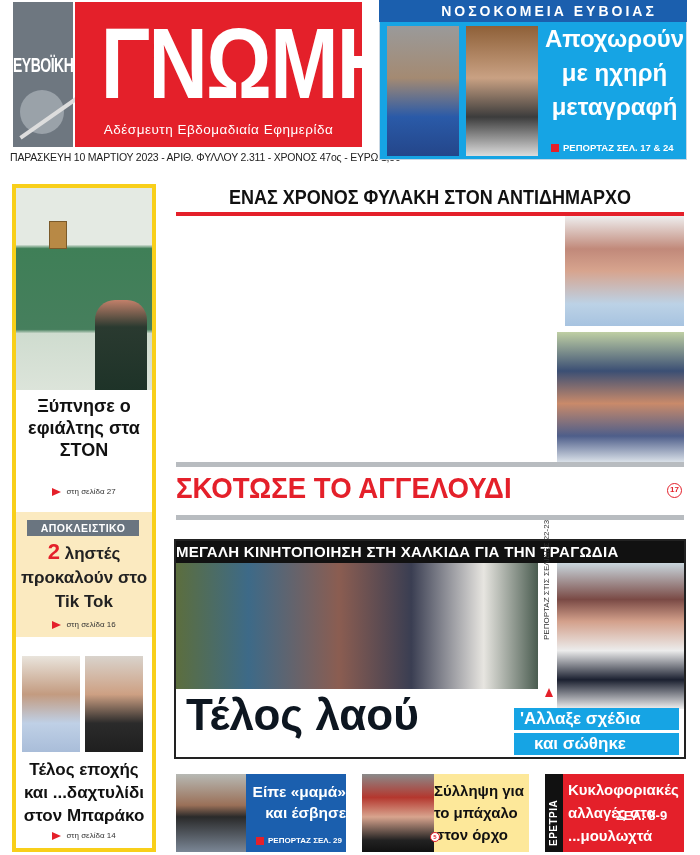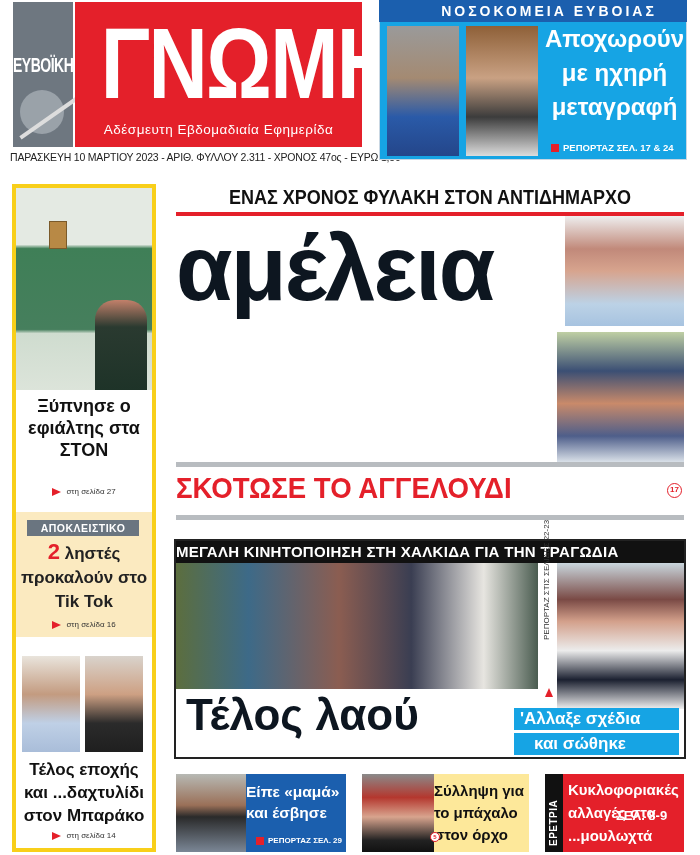--- a/index.html
+++ b/index.html
@@ -59,21 +59,21 @@
   .pr-vert { left: 542px; top: 640px; font-size: 8px; color: #333; white-space: nowrap; transform: rotate(-90deg); transform-origin: left top; }
   .pr-vtri { left: 545px; top: 688px; width: 0; height: 0; border-left: 4px solid transparent; border-right: 4px solid transparent; border-bottom: 9px solid #e4202a; }
   .pr-girl { left: 557px; top: 563px; width: 127px; height: 146px; background: linear-gradient(#c9d6dd 0%, #7a4a45 25%, #d3a08b 40%, #ececec 60%, #1b2030 80%, #f0f0f0 100%); }
   .pr-head { left: 186px; top: 690px; width: 360px; font-size: 44px; font-weight: bold; color: #0d1620; white-space: nowrap; letter-spacing: 0px; }
   .pr-tag1 { left: 514px; top: 708px; width: 165px; height: 22px; background: #16a4e4; color: #fff; font-size: 17px; font-weight: bold; line-height: 22px; padding-left: 6px; white-space: nowrap; }
   .pr-tag2 { left: 514px; top: 733px; width: 165px; height: 22px; background: #16a4e4; color: #fff; font-size: 17px; font-weight: bold; line-height: 22px; padding-left: 20px; white-space: nowrap; }
 
   
   .bt1-photo { left: 176px; top: 774px; width: 70px; height: 78px; background: linear-gradient(#b7b9b4 0%, #9a7058 40%, #2a2a2a 55%, #7b8796 100%); }
   .bt1-box { left: 246px; top: 774px; width: 100px; height: 78px; background: #1b5fae; }
-  .bt1-head { left: 246px; top: 781px; width: 100px; text-align: left; color: #fff; font-size: 15.5px; font-weight: bold; line-height: 21px; }
+  .bt1-head { left: 246px; top: 781px; width: 100px; text-align: right; color: #fff; font-size: 15.5px; font-weight: bold; line-height: 21px; }
   .bt1-ref { left: 256px; top: 836px; font-size: 8px; color: #fff; font-weight: bold; white-space: nowrap; }
   .bt2-photo { left: 362px; top: 774px; width: 72px; height: 78px; background: linear-gradient(#8a8a8a 0%, #b4372e 30%, #d8a48e 55%, #222 85%, #111 100%); }
   .bt2-box { left: 434px; top: 774px; width: 95px; height: 78px; background: #fde89a; }
   .bt2-head { left: 434px; top: 780px; width: 95px; color: #111; font-size: 15px; font-weight: bold; line-height: 22px; }
   .bt2-circ { left: 430px; top: 832px; width: 10px; height: 10px; border-radius: 50%; background: #fff; border: 1px solid #e4202a; color: #e4202a; font-size: 6px; text-align: center; line-height: 8px; font-weight: bold; }
   .bt3-label { left: 545px; top: 774px; width: 18px; height: 78px; background: #111; }
   .bt3-vert { left: 548px; top: 846px; color: #fff; font-size: 10px; font-weight: bold; white-space: nowrap; transform: rotate(-90deg); transform-origin: left top; letter-spacing: 0.5px; }
   .bt3-box { left: 563px; top: 774px; width: 121px; height: 78px; background: #e4202a; }
   .bt3-head { left: 568px; top: 778px; width: 116px; color: #fff; font-size: 15px; font-weight: bold; line-height: 23px; }
   .bt3-ref { left: 616px; top: 808px; color: #fff; font-size: 13px; font-weight: bold; white-space: nowrap; }
@@ -110,21 +110,20 @@
 <div class="abs lc-ref" style="top:620px;"><span class="tri"></span><span>στη σελίδα 16</span></div>
 
 <div class="abs lc-photo3"></div>
 <div class="abs lc-photo4"></div>
 <div class="abs lc-h3">Τέλος εποχής και ...δαχτυλίδι στον Μπαράκο</div>
 <div class="abs lc-ref" style="top:831px;"><span class="tri"></span><span>στη σελίδα 14</span></div>
 
 <div class="abs main-kicker">ΕΝΑΣ ΧΡΟΝΟΣ ΦΥΛΑΚΗ ΣΤΟΝ ΑΝΤΙΔΗΜΑΡΧΟ</div>
 <div class="abs red-rule"></div>
 <div class="abs main-h1">
-    <div>αμέλεια</div>
   </div>
 <div class="abs main-photo1"></div>
 <div class="abs main-photo2"></div>
 <div class="abs grey-rule"></div>
 <div class="abs main-sub">ΣΚΟΤΩΣΕ ΤΟ ΑΓΓΕΛΟΥΔΙ</div>
 <div class="abs circ">17</div>
 <div class="abs grey-rule2"></div>
 
 <div class="abs pr-frame"></div>
 <div class="abs pr-band">ΜΕΓΑΛΗ ΚΙΝΗΤΟΠΟΙΗΣΗ ΣΤΗ ΧΑΛΚΙΔΑ ΓΙΑ ΤΗΝ ΤΡΑΓΩΔΙΑ</div>

